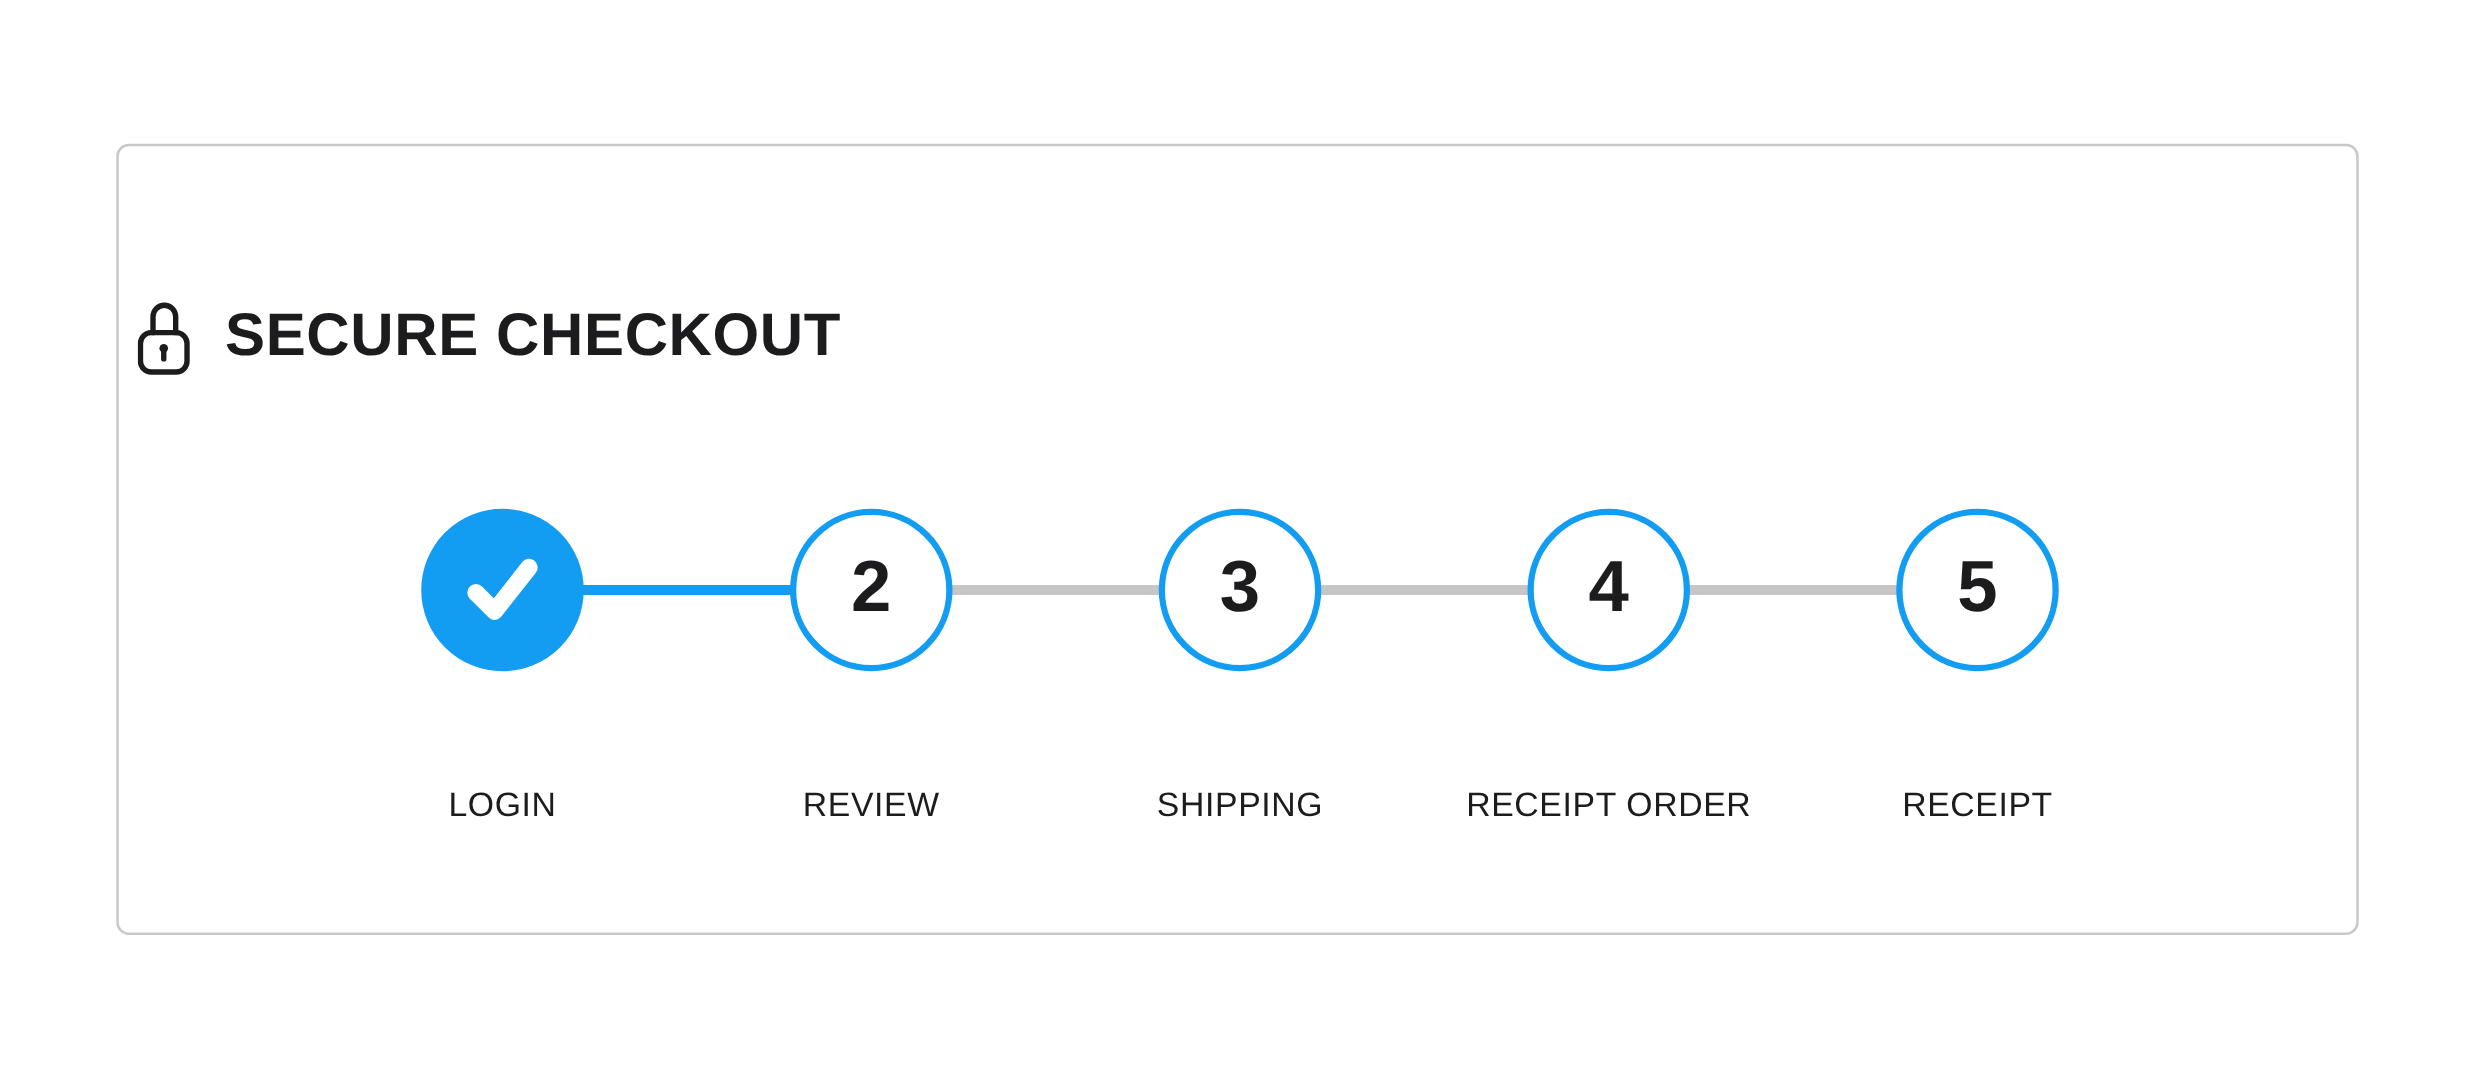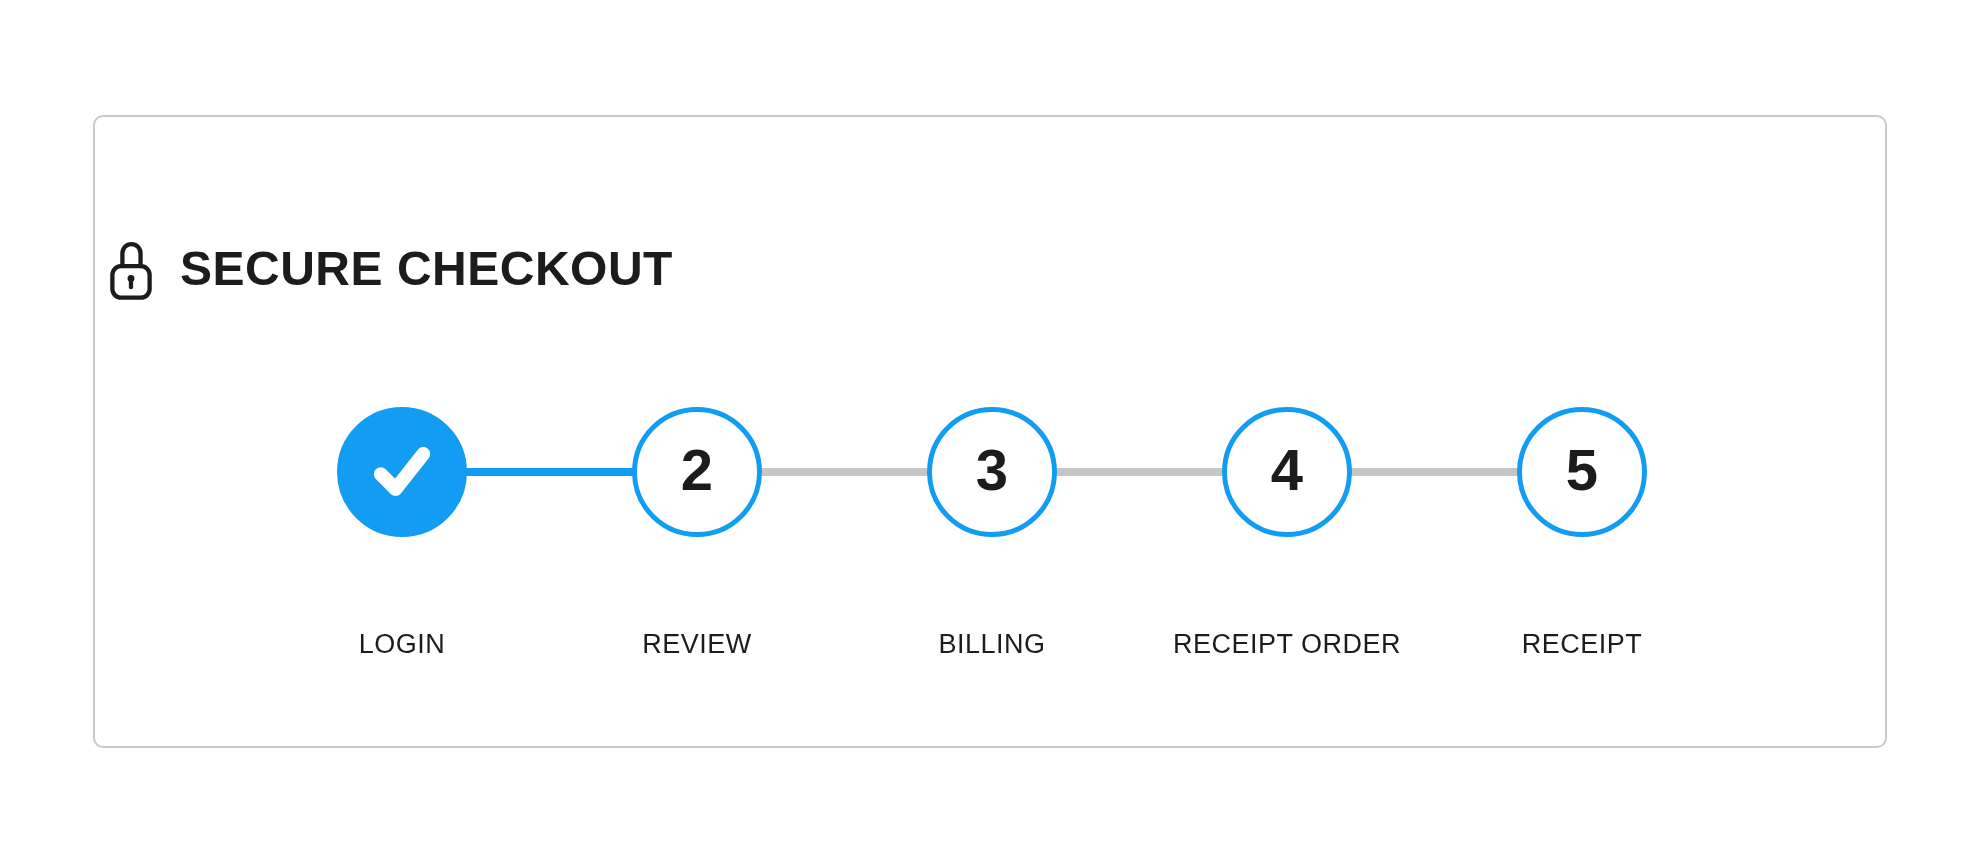--- a/index.html
+++ b/index.html
@@ -105,18 +105,18 @@
     </div>
     <div class="circle s4">
       <div class="step-number">4</div>
     </div>
     <div class="circle s5">
       <div class="step-number">5</div>
     </div>
 
     <div class="step-label l1">LOGIN</div>
     <div class="step-label l2">REVIEW</div>
-    <div class="step-label l3">BILLING</div>
+    <div class="step-label l3">SHIPPING</div>
     <div class="step-label l4">RECEIPT ORDER</div>
     <div class="step-label l5">RECEIPT</div>
 
   </div>
 </div>
 
 </body></html>

